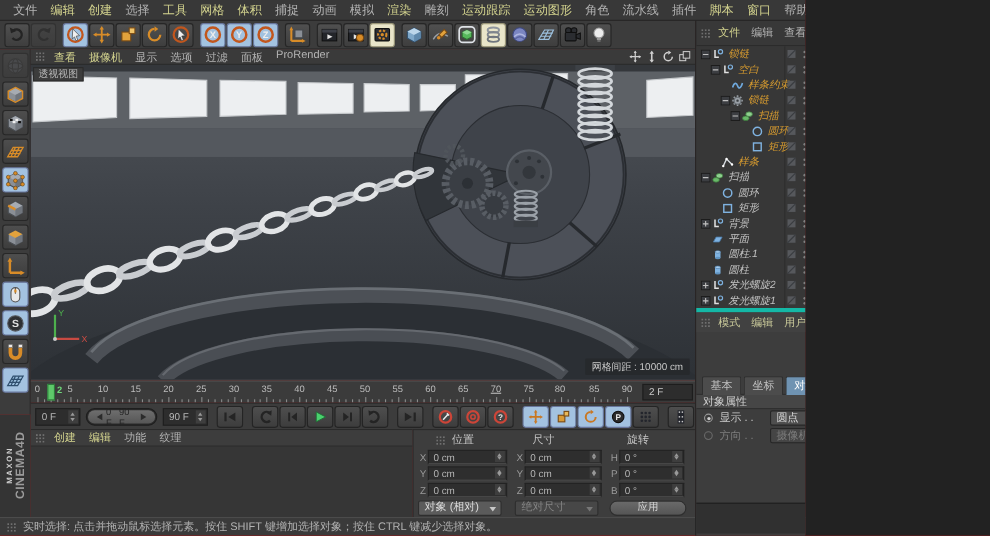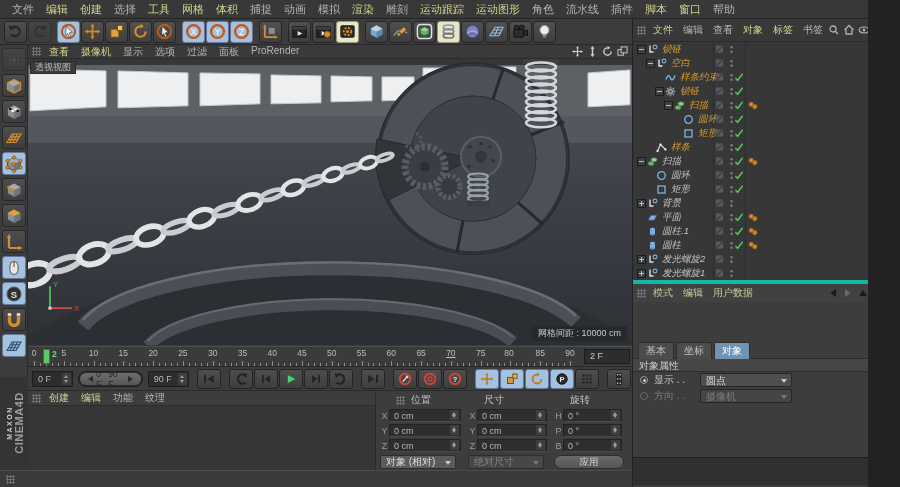--- a/index.html
+++ b/index.html
@@ -1,17 +1,17 @@
 <!DOCTYPE html>
 <html><head>
 <meta charset="utf-8">
 <style>
   * { margin:0; padding:0; box-sizing:border-box; }
   body { background:#222; font-family:"Liberation Sans","DejaVu Sans",sans-serif; }
-  #app { position:relative; width:868px; height:487px; background:#b91c1c; overflow:hidden;
+  #app { position:relative; width:732px; height:487px; background:#b91c1c; overflow:hidden;
          font-family:"Liberation Sans","DejaVu Sans",sans-serif; }
   .abs { position:absolute; }
 
   
   #menubar { left:0; top:0; width:900px; height:19px; background:#383838; border-bottom:1px solid #242424;
              display:flex; align-items:center; padding:0 6px; }
   .menu-item { font-size:11px; color:#b4b4b4; padding:0 6px; white-space:nowrap; cursor:default; }
   .menu-item.hl { color:#d3d38e; }
   #iface-wrap { margin-left:auto; display:flex; align-items:center; gap:5px; }
   #iface-label { font-size:10px; color:#a8a8a8; }
@@ -951,20 +951,21 @@
       </div>
     <div id="co-bottom">
       <span class="dropdown"><span>对象 (相对)</span></span>
       <span class="dropdown dis"><span>绝对尺寸</span></span>
       <span id="apply-btn">应用</span>
     </div>
   </div>
 
   <div id="statusbar" class="abs">
     <span class="dragdots"></span>
+    <span id="status-text">实时选择: 点击并拖动鼠标选择元素。按住 SHIFT 键增加选择对象；按住 CTRL 键减少选择对象。</span>
   </div>
 
   <div id="logo" class="abs">
     <div id="logo-rot">
       <span class="l1">MAXON</span>
       <span class="l2">CINEMA4D</span>
     </div>
   </div>
 
   <div id="om-panel" class="abs">

